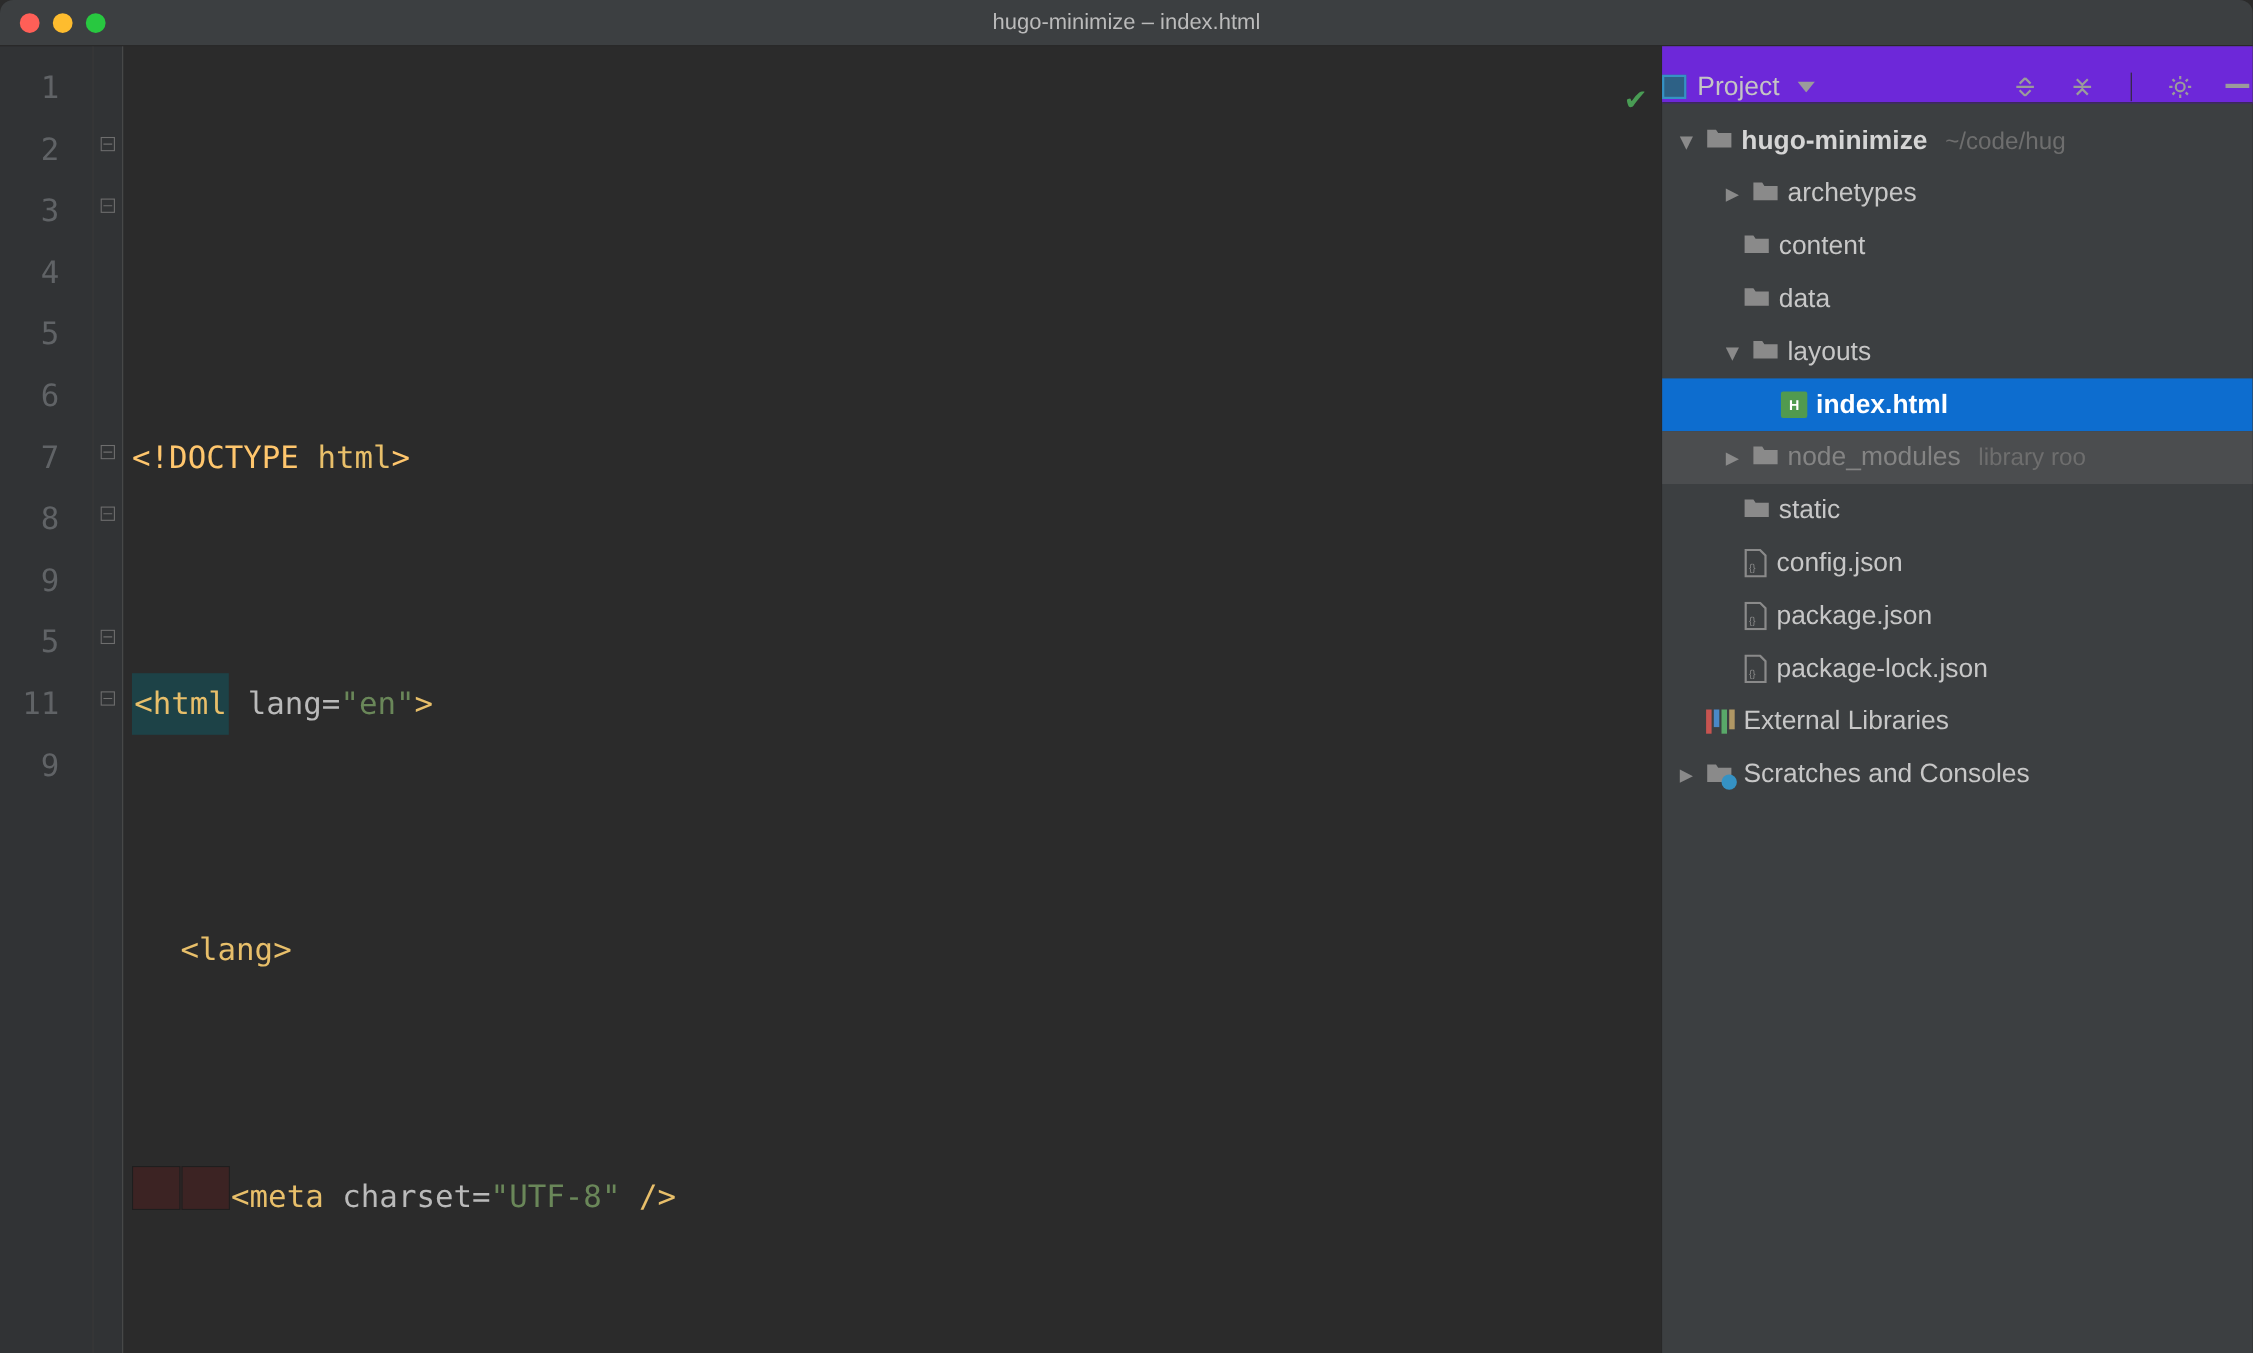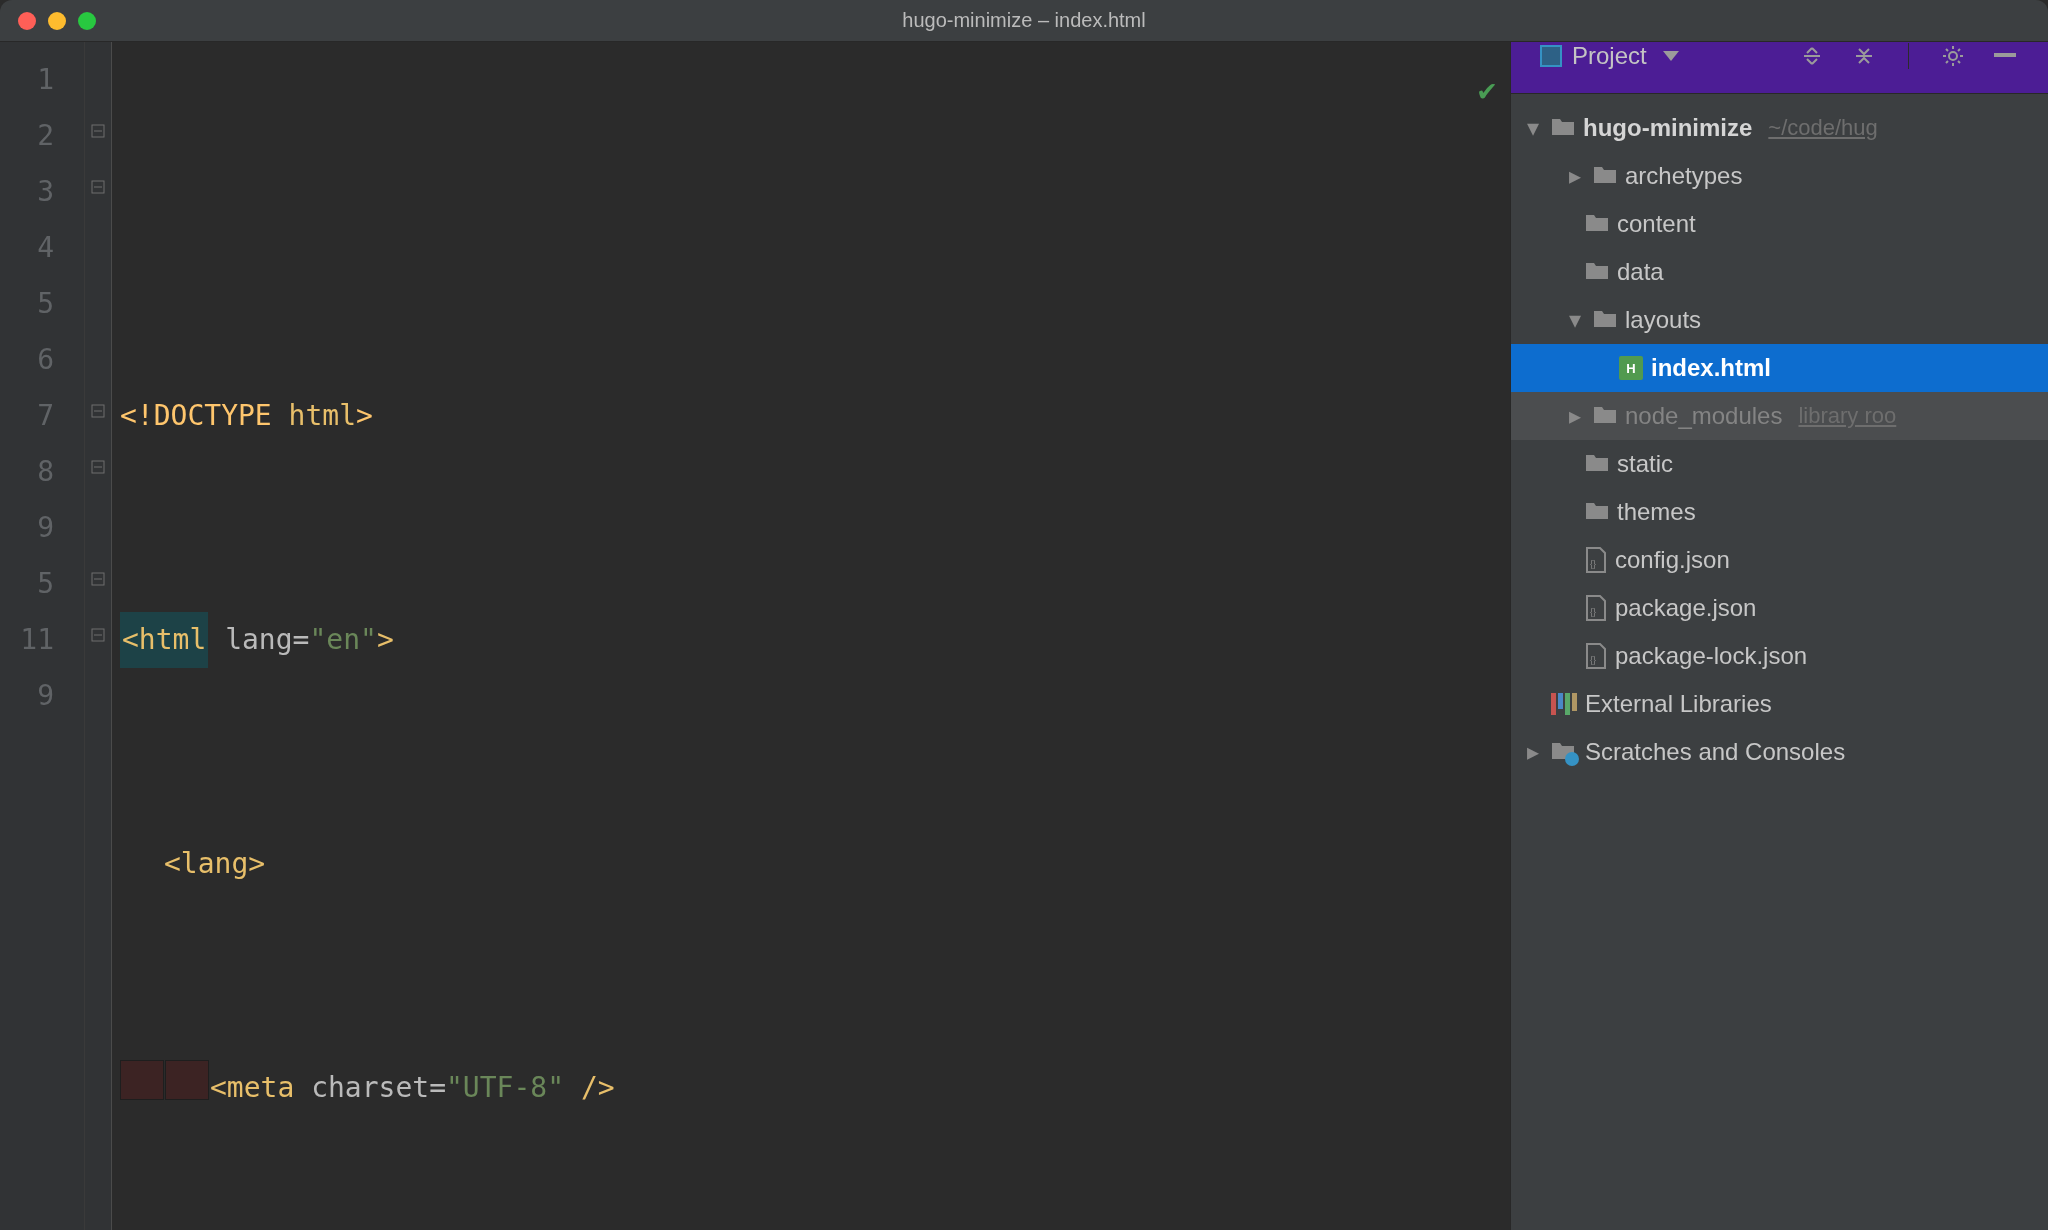--- a/index.html
+++ b/index.html
@@ -108,25 +108,25 @@
   
   .panel {
     width: 538px;
     background: #3c3f41;
     display: flex;
     flex-direction: column;
     border-left: 1px solid #282828;
   }
   .panel-header {
     height: 52px;
-    background: #4c1d95;
+    background: #6d28d9;
     border-bottom: 1px solid #282828;
     display: flex;
-    align-items: flex-start;
-    padding: 0 29px;
+    align-items: flex-end;
+    padding: 0 0;
     gap: 10px;
   }
   .panel-header-left { display:flex; align-items:center; gap:10px; flex:1; }
   .panel-header-title { color:#c4c4c4; font-size:24px; display:flex; align-items:center; gap:10px;}
   .panel-icons-right { display:flex; align-items:center; gap:24px; color:#9b9b9b;}
   .ph-btn { width:28px; height:28px; display:flex; align-items:center; justify-content:center; cursor:pointer;}
   .ph-btn svg { display:block; }
 
   .tree {
     flex:1;
@@ -142,21 +142,21 @@
     color:#c7c7c7;
     gap:8px;
     white-space: nowrap;
   }
   .tree-row.dim { background:#4b4d4f; }
   .tree-row .excl-text { color:#848484; }
   .tree-row.selected { background:#0d6dcf; color:#ffffff; }
   .tree-row .pad { display:inline-block; }
   .chev { width:20px; display:inline-flex; justify-content:center; color:#8a8a8a;}
   .folder-ico { color:#8a8a8a; }
-  .tree-row .hint { color:#6e6e6e; margin-left:8px; font-size:22px;text-decoration:underline;}
+  .tree-row .hint { color:#6e6e6e; margin-left:8px; font-size:22px;}
   .json-ico { color:#9b9b9b; display:inline-flex; align-items:center;}
   .html-ico { width:24px;height:24px;background:#519a4f;display:inline-flex;align-items:center;justify-content:center;font-size:13px;color:#fff;font-weight:bold;border-radius:2px;}
   .lib-ico { display:inline-flex; gap:2px;}
   .lib-bar { width:5px;height:22px; }
 
   .divider { width:1px; height:26px; background:#2b2b2b; margin:0 6px;}
 </style>
 </head>
 <body>
 
@@ -358,27 +358,20 @@
       </div>
 
       <div class="tree-row">
         <span class="pad" style="width:54px"></span>
         <span class="folder-ico"><svg width="24" height="20" viewBox="0 0 24 20">
               <path d="M1 3h8l2 3h12v13H1z" fill="#8a8a8a"></path>
             </svg></span>
         <span>static</span>
       </div>
 
-      <div class="tree-row">
-        <span class="pad" style="width:54px"></span>
-        <span class="folder-ico"><svg width="24" height="20" viewBox="0 0 24 20">
-              <path d="M1 3h8l2 3h12v13H1z" fill="#8a8a8a"></path>
-            </svg></span>
-        <span>themes</span>
-      </div>
 
       <div class="tree-row">
         <span class="pad" style="width:54px"></span>
         <span class="json-ico">
           <svg width="22" height="26" viewBox="0 0 22 26">
               <path d="M2 1h13l5 5v19H2z" fill="none" stroke="#8a8a8a" stroke-width="2"></path>
               <text x="5" y="20" font-size="9" fill="#8a8a8a">{}</text>
             </svg>
         </span>
         <span>config.json</span>

